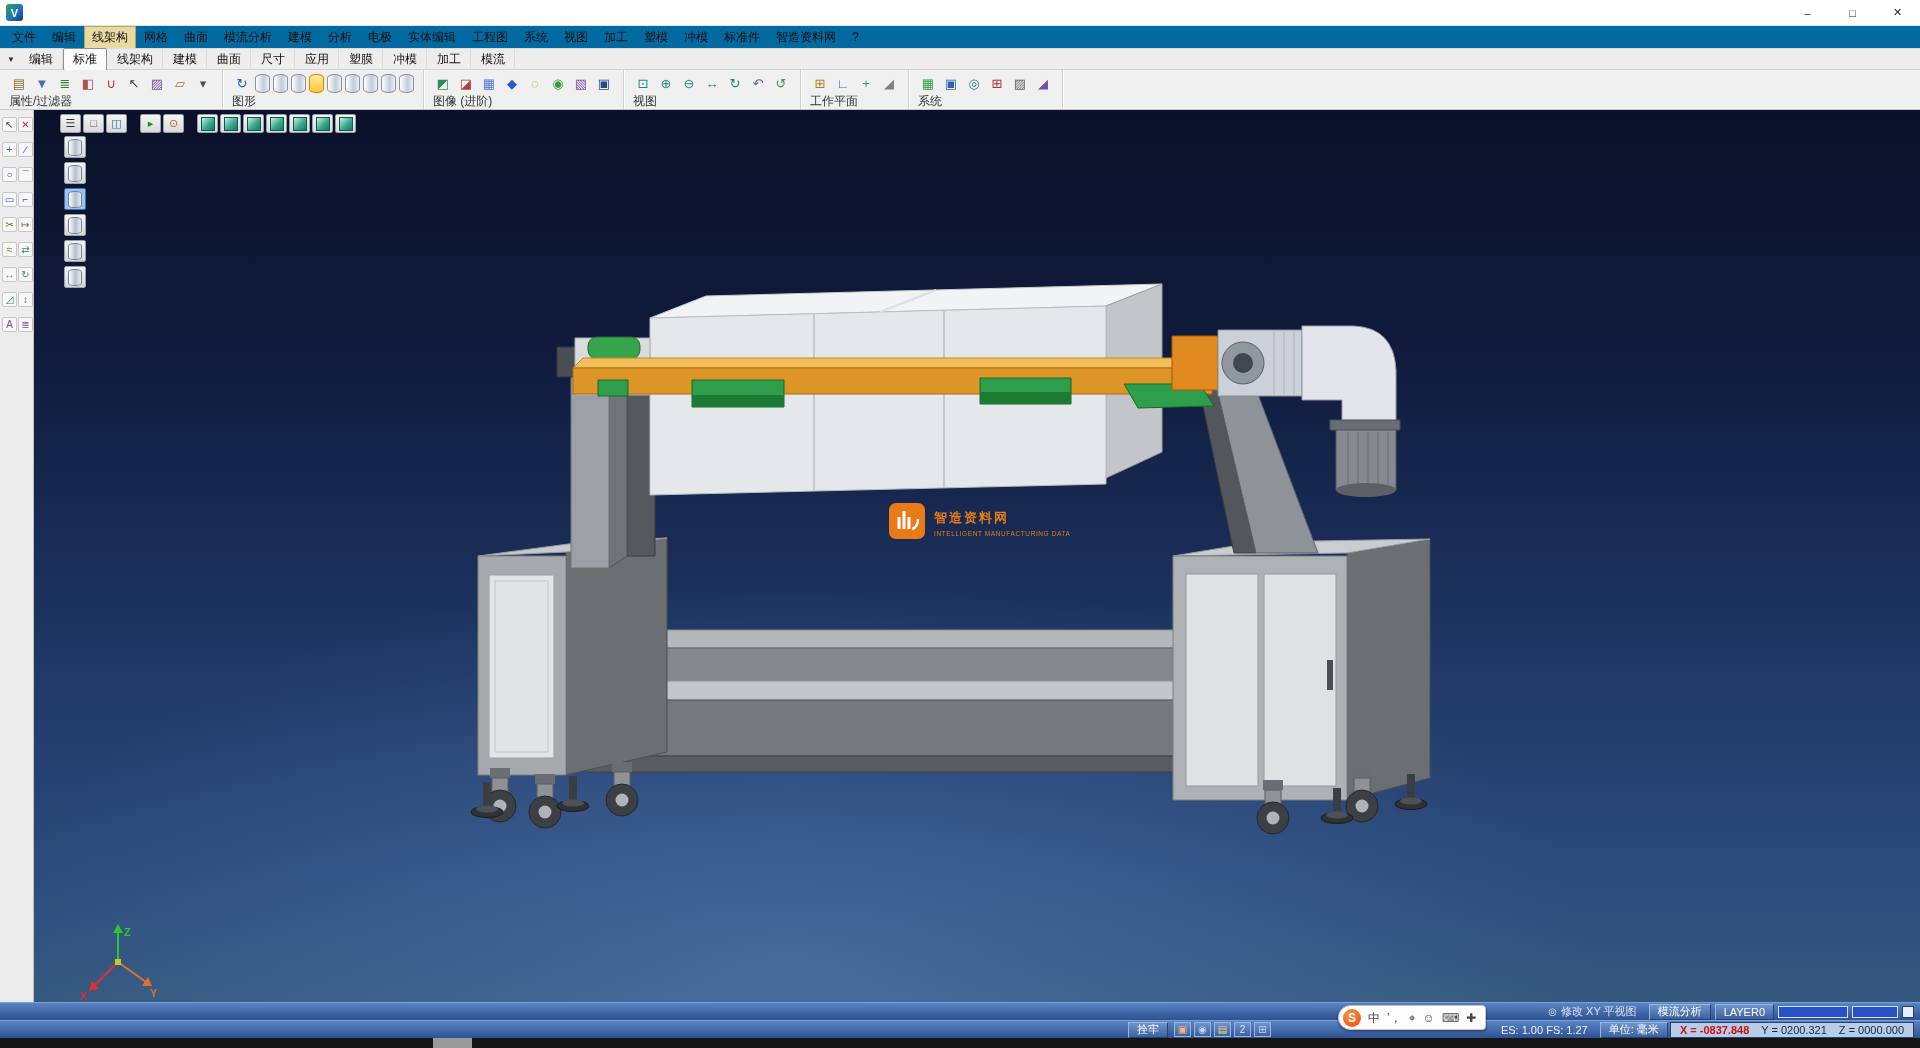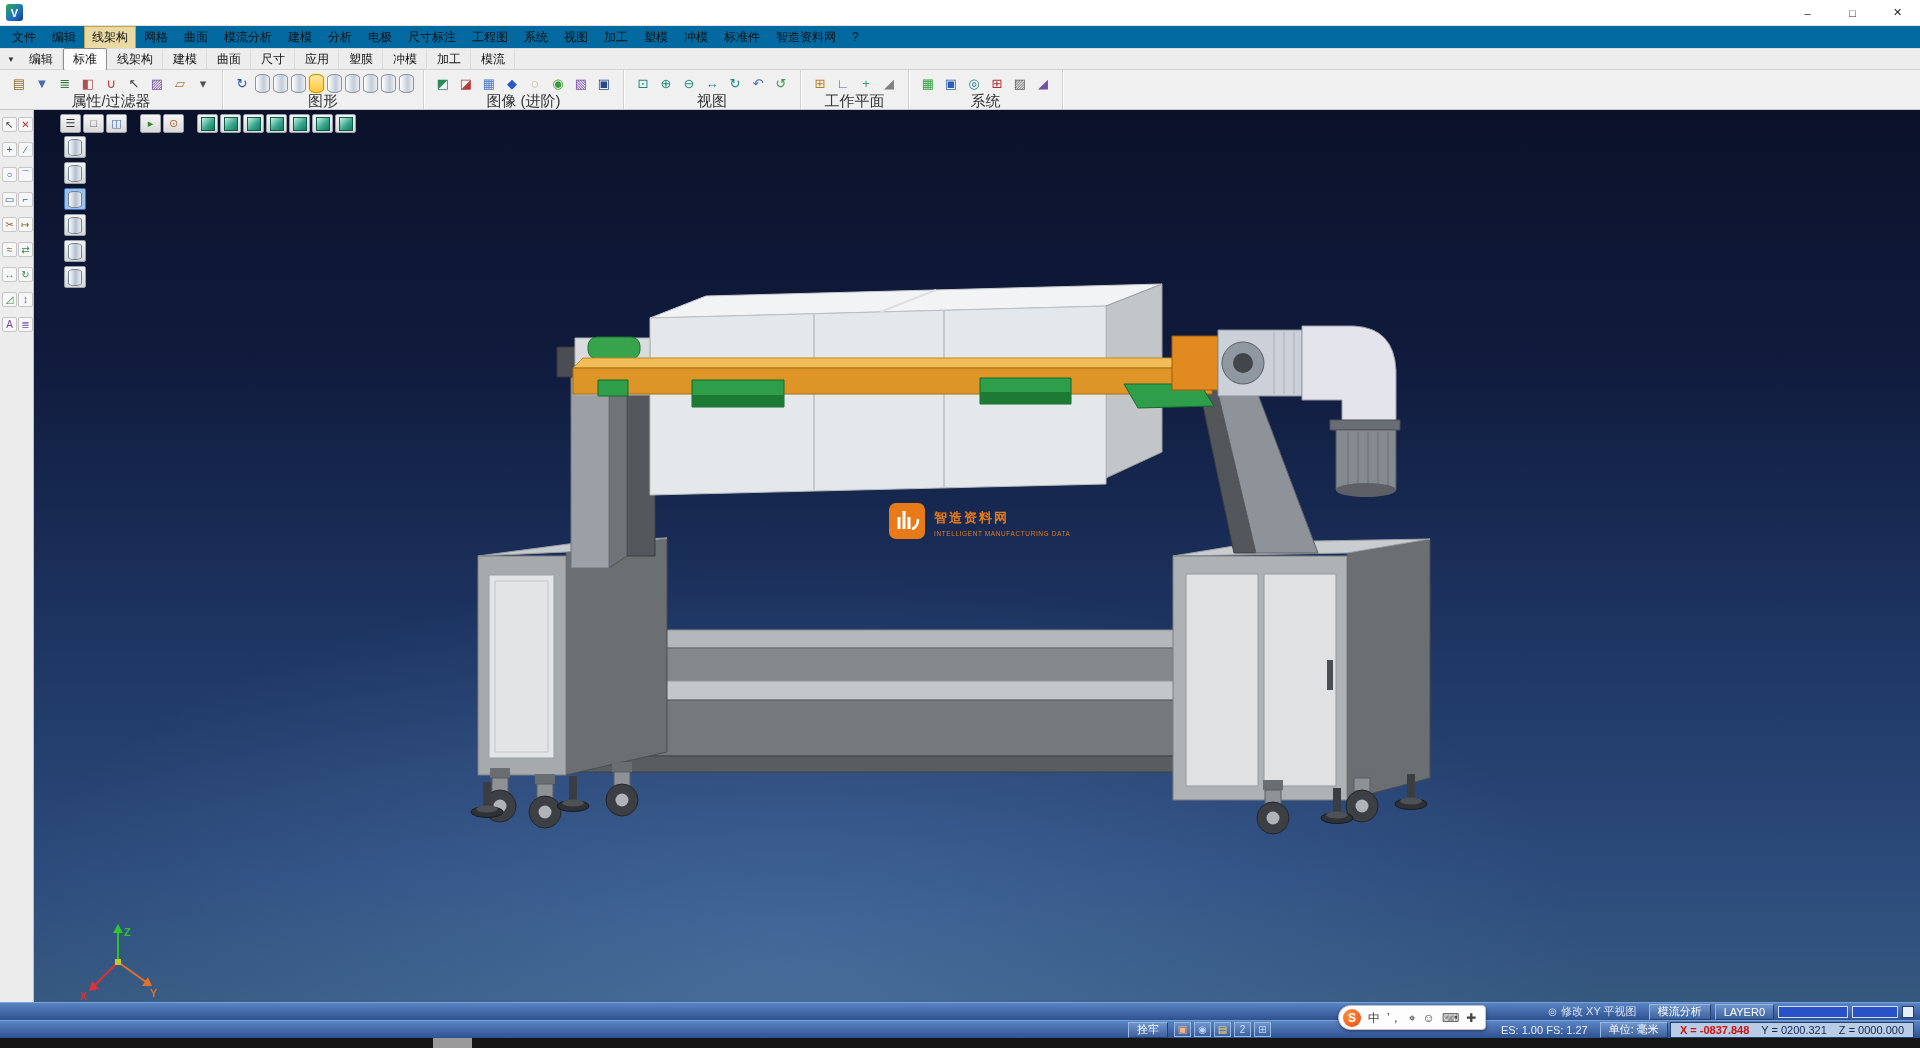--- a/index.html
+++ b/index.html
@@ -26,21 +26,21 @@
   .tab.active { background:#fbfbfb; border:1px solid #8f8f8f; border-radius:2px; }
 
   
   .toolbar { height:40px; background:#f0f0f0; border-bottom:1px solid #c6c6c6; display:flex; align-items:stretch; z-index:30; }
   .tgroup { display:flex; flex-direction:column; justify-content:space-between; padding:3px 9px 2px; border-right:1px solid #cfcfcf; box-shadow:1px 0 0 #ffffff; }
   .ticons { display:flex; gap:3px; align-items:center; }
   .ticon { width:20px; height:20px; display:flex; align-items:center; justify-content:center; border:1px solid transparent; border-radius:2px; }
   .ticon span { color:var(--ic,#444); font-size:13px; line-height:1; }
   .ticon.cyl { width:15px; height:19px; background:linear-gradient(90deg,#ffffff,#c2ccd8 60%,#eef2f6); border:1px solid #8a94a2; border-radius:7px/4px; }
   .ticon.cyl.active { background:linear-gradient(#ffe9a0,#ffc83c); border-color:#c89018; box-shadow:0 0 0 1px #ffe9a8; }
-  .tlabel { font-size:15px; color:#333; text-align:center; line-height:12px; white-space:nowrap; }
+  .tlabel { font-size:12px; color:#333; text-align:left; line-height:12px; white-space:nowrap; }
 
   
   .workspace { flex:1; min-height:0; display:flex; position:relative; }
   .left-strip { width:34px; background:#ececec; border-right:1px solid #c0c0c0; padding:7px 0 0 2px; display:grid; grid-template-columns:15px 15px; gap:10px 1px; align-content:start; z-index:20; }
   .lt-icon { width:15px; height:15px; background:#f7f7f7; border:1px solid #c6c6c6; border-radius:2px; display:flex; align-items:center; justify-content:center; }
   .lt-icon span { font-size:10px; color:var(--ic,#333); line-height:1; }
 
   .viewport { flex:1; position:relative; overflow:hidden;
     background:
       radial-gradient(ellipse 1300px 640px at 40% 96%, rgba(97,141,197,0.40), rgba(0,0,0,0) 62%),
@@ -104,21 +104,21 @@
   <div class="menubar">
     <div class="menu-item">文件</div>
       <div class="menu-item">编辑</div>
       <div class="menu-item active">线架构</div>
       <div class="menu-item">网格</div>
       <div class="menu-item">曲面</div>
       <div class="menu-item">模流分析</div>
       <div class="menu-item">建模</div>
       <div class="menu-item">分析</div>
       <div class="menu-item">电极</div>
-      <div class="menu-item">尺寸标注</div>
+      <div class="menu-item">实体编辑</div>
       <div class="menu-item">工程图</div>
       <div class="menu-item">系统</div>
       <div class="menu-item">视图</div>
       <div class="menu-item">加工</div>
       <div class="menu-item">塑模</div>
       <div class="menu-item">冲模</div>
       <div class="menu-item">标准件</div>
       <div class="menu-item">智造资料网</div>
       <div class="menu-item">?</div>
   </div>

